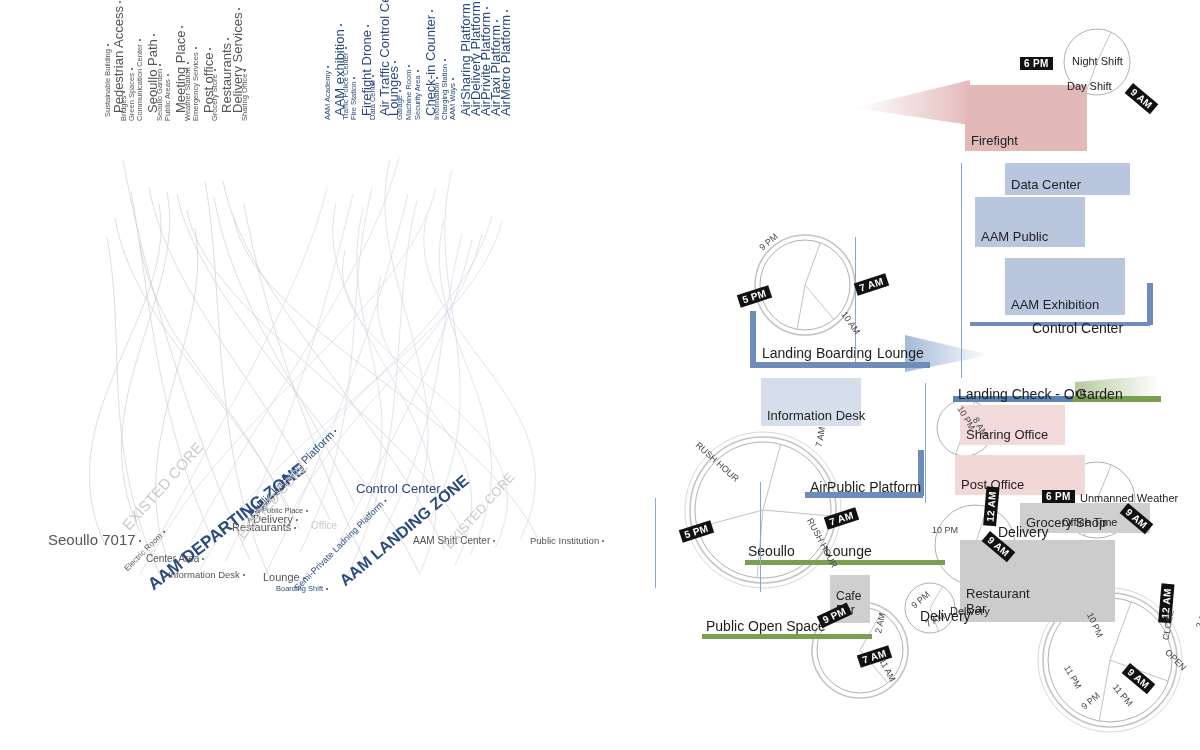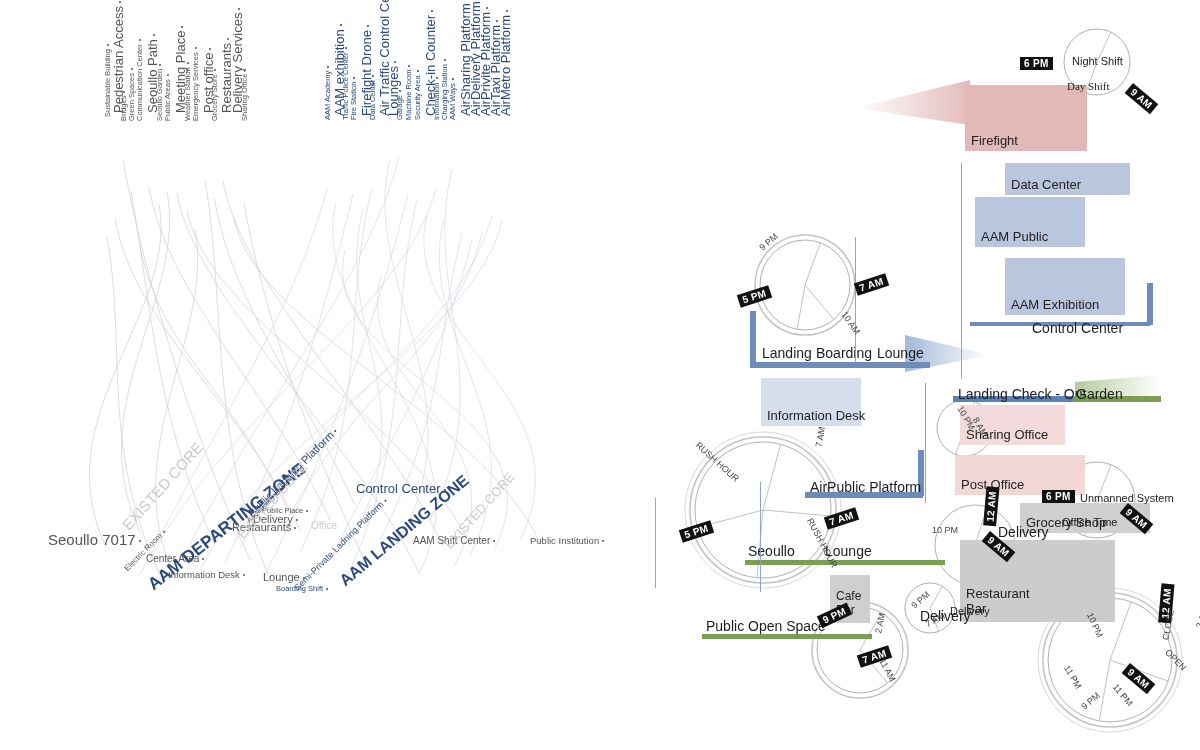--- a/index.html
+++ b/index.html
@@ -276,35 +276,35 @@
         <div class="tchip" style="left: 205px; top: 512px; transform-origin: 50% 50%; transform: rotate(-18deg);">7 AM</div>
         <div class="tchip" style="left: 198px; top: 609px; transform-origin: 50% 50%; transform: rotate(-25deg);">9 PM</div>
         <div class="tchip" style="left: 238px; top: 650px; transform-origin: 50% 50%; transform: rotate(-18deg);">7 AM</div>
         <div class="tchip" style="left: 352px; top: 500px; transform-origin: 50% 50%; transform: rotate(-85deg);">12 AM</div>
         <div class="tchip" style="left: 362px; top: 540px; transform-origin: 50% 50%; transform: rotate(40deg);">9 AM</div>
         <div class="tchip" style="left: 422px; top: 490px; transform-origin: 50% 50%; transform: rotate(0deg);">6 PM</div>
         <div class="tchip" style="left: 500px; top: 512px; transform-origin: 50% 50%; transform: rotate(40deg);">9 AM</div>
         <div class="tchip" style="left: 527px; top: 597px; transform-origin: 50% 50%; transform: rotate(-85deg);">12 AM</div>
         <div class="tchip" style="left: 502px; top: 672px; transform-origin: 50% 50%; transform: rotate(40deg);">9 AM</div>
         <div class="ttxt big" style="left: 452px; top: 55px; transform-origin: 50% 50%; transform: rotate(0deg);">Night Shift</div>
-        <div class="ttxt big" style="left: 447px; top: 80px; transform-origin: 50% 50%; transform: rotate(0deg); font-family: Liberation Serif, serif;">Day Shift</div>
+        <div class="ttxt big" style="left: 447px; top: 80px; transform-origin: 50% 50%; transform: rotate(0deg);">Day Shift</div>
         <div class="ttxt" style="left: 138px; top: 237px; transform-origin: 50% 50%; transform: rotate(-40deg);">9 PM</div>
         <div class="ttxt" style="left: 218px; top: 318px; transform-origin: 50% 50%; transform: rotate(55deg);">10 AM</div>
         <div class="ttxt" style="left: 70px; top: 457px; transform-origin: 50% 50%; transform: rotate(42deg);">RUSH HOUR</div>
         <div class="ttxt" style="left: 175px; top: 538px; transform-origin: 50% 50%; transform: rotate(62deg);">RUSH HOUR</div>
         <div class="ttxt" style="left: 190px; top: 432px; transform-origin: 50% 50%; transform: rotate(-80deg);">7 AM</div>
         <div class="ttxt" style="left: 250px; top: 618px; transform-origin: 50% 50%; transform: rotate(-78deg);">2 AM</div>
         <div class="ttxt" style="left: 255px; top: 665px; transform-origin: 50% 50%; transform: rotate(62deg);">11 AM</div>
         <div class="ttxt" style="left: 290px; top: 595px; transform-origin: 50% 50%; transform: rotate(-40deg);">9 PM</div>
         <div class="ttxt" style="left: 305px; top: 615px; transform-origin: 50% 50%; transform: rotate(-28deg);">7 AM</div>
         <div class="ttxt big" style="left: 330px; top: 605px; transform-origin: 50% 50%; transform: rotate(0deg);">Delivery</div>
         <div class="ttxt" style="left: 333px; top: 413px; transform-origin: 50% 50%; transform: rotate(60deg);">10 PM</div>
         <div class="ttxt" style="left: 350px; top: 422px; transform-origin: 50% 50%; transform: rotate(60deg);">8 AM</div>
         <div class="ttxt" style="left: 312px; top: 525px; transform-origin: 50% 50%; transform: rotate(0deg);">10 PM</div>
-        <div class="ttxt big" style="left: 460px; top: 492px; transform-origin: 50% 50%; transform: rotate(0deg);">Unmanned System</div>
+        <div class="ttxt big" style="left: 460px; top: 492px; transform-origin: 50% 50%; transform: rotate(0deg);">Unmanned Weather</div>
         <div class="ttxt big" style="left: 442px; top: 516px; transform-origin: 50% 50%; transform: rotate(0deg);">Office Time</div>
         <div class="ttxt" style="left: 533px; top: 620px; transform-origin: 50% 50%; transform: rotate(-80deg);">CLOSE</div>
         <div class="ttxt" style="left: 543px; top: 655px; transform-origin: 50% 50%; transform: rotate(45deg);">OPEN</div>
         <div class="ttxt" style="left: 462px; top: 620px; transform-origin: 50% 50%; transform: rotate(65deg);">10 PM</div>
         <div class="ttxt" style="left: 572px; top: 613px; transform-origin: 50% 50%; transform: rotate(-70deg);">2 AM</div>
         <div class="ttxt" style="left: 440px; top: 672px; transform-origin: 50% 50%; transform: rotate(60deg);">11 PM</div>
         <div class="ttxt" style="left: 490px; top: 690px; transform-origin: 50% 50%; transform: rotate(50deg);">11 PM</div>
         <div class="ttxt" style="left: 460px; top: 696px; transform-origin: 50% 50%; transform: rotate(-40deg);">9 PM</div>
       </div>
   </div>

